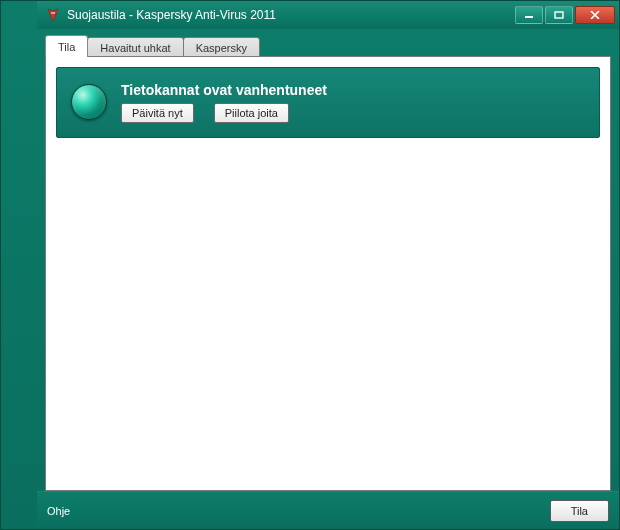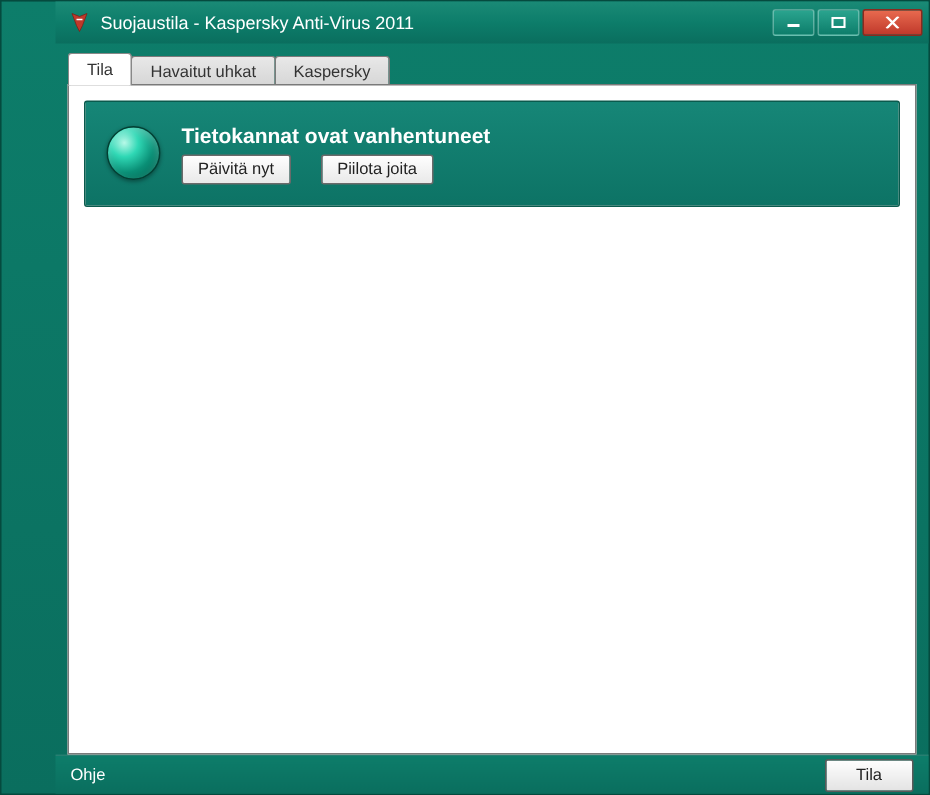--- a/index.html
+++ b/index.html
@@ -151,21 +151,21 @@
     border: 1px solid #6a6a6a;
     border-radius: 2px;
     color: #222;
     font-size: 11px;
     padding: 3px 10px;
     cursor: pointer;
     font-family: inherit;
   }
 
   .footer {
-    height: 26px;
+    height: 38px;
     background: linear-gradient(to bottom, #0d7d6a 0%, #0a6e5e 100%);
     border-top: 1px solid rgba(255,255,255,0.12);
     display: flex;
     align-items: center;
     padding: 0 10px;
     color: #fff;
     font-size: 11px;
   }
   .footer .help-link {
     flex: 1;

